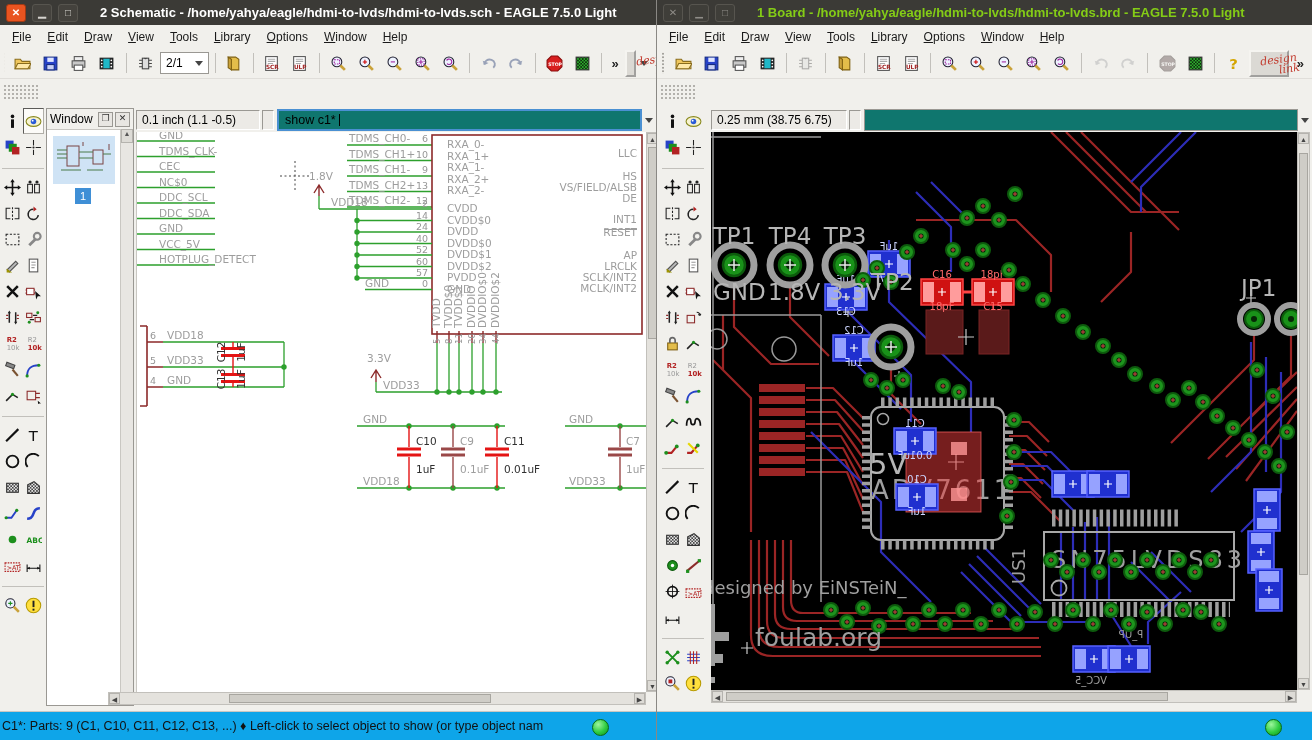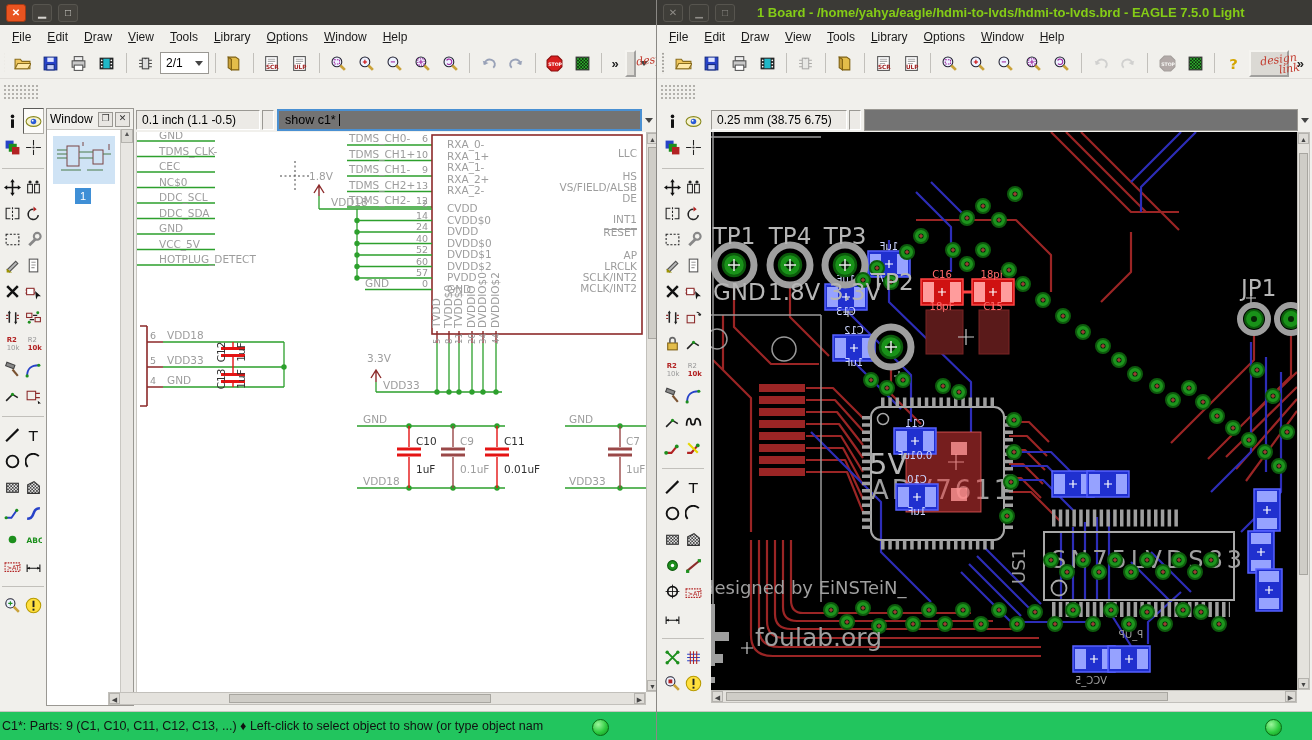--- a/index.html
+++ b/index.html
@@ -70,21 +70,21 @@
 
   .coord{position:absolute;top:108px;height:24px;display:flex;align-items:center}
   #winL .coord{left:136px;right:0}
   #winR .coord{left:54px;right:0}
   .cbox{height:20px;box-sizing:border-box;background:#eceae6;border:1px solid;
         border-color:#9a9893 #fff #fff #9a9893;font-size:12px;display:flex;align-items:center;
         padding:0 5px;margin-right:2px;white-space:nowrap}
   #winL .cbox{width:124px} #winR .cbox{width:136px}
   .csep{width:12px;height:20px;box-sizing:border-box;background:#eceae6;border:1px solid;
         border-color:#9a9893 #fff #fff #9a9893;margin-right:3px}
-  .cmd{flex:1;height:22px;box-sizing:border-box;background:#737373;border:1px solid #9a9893;
+  .cmd{flex:1;height:22px;box-sizing:border-box;background:#0f766e;border:1px solid #9a9893;
        position:relative;font-size:12.5px;display:flex;align-items:center;padding:0 6px;white-space:nowrap}
   .cmd.focus{border:2px solid #4a90d2}
   .caret{position:absolute;left:60px;top:3px;bottom:3px;width:1px;background:#000}
   .cmdarr{width:14px;height:22px;display:flex;align-items:center;justify-content:center}
 
   .canvas{position:absolute;overflow:hidden}
   #canL{left:136px;top:132px;width:510px;height:560px;background:#fff;border-left:1px solid #c9c7c2;box-sizing:border-box}
   #canR{left:54px;top:132px;width:586px;height:558px;background:#000}
 
   .vsb{position:absolute;width:13px;background:#e4e2dd;border:1px solid #c2c0bb;box-sizing:border-box}
@@ -92,21 +92,21 @@
   #winR .vsb{left:640px;top:132px;height:558px}
   .hsb{position:absolute;height:13px;background:#e4e2dd;border:1px solid #c2c0bb;box-sizing:border-box}
   #winL .hsb{left:108px;width:538px;top:692px}
   #winR .hsb{left:54px;width:586px;top:690px}
   .sbarr{position:absolute;width:11px;height:11px;font-size:7px;color:#444;text-align:center;
          line-height:11px;background:#dddbd6;border:1px solid #b5b3ae;box-sizing:border-box}
   .thumbv{position:absolute;left:1px;right:1px;background:#cfcdc7;border:1px solid #a8a6a0}
   .thumbh{position:absolute;top:1px;bottom:1px;background:#cfcdc7;border:1px solid #a8a6a0}
 
   .status{position:absolute;left:0;right:0;bottom:0;height:28px;border-top:1px solid #c9c7c2;
-          background:#22c55e;font-size:12.5px;display:flex;align-items:center;
+          background:#0ea5e9;font-size:12.5px;display:flex;align-items:center;
           white-space:nowrap;overflow:hidden;padding-left:2px;color:#111}
   .status span{display:inline-block;max-width:586px;overflow:hidden}
   .led{position:absolute;width:15px;height:15px;border-radius:50%;
        background:radial-gradient(circle at 35% 30%,#9df59d,#2ecc40 55%,#0f8f1f);
        border:1px solid #0a6a14;top:719px}
   #winL .led{left:592px}
   #winR .led{left:608px}
   svg text{font-family:"DejaVu Sans",sans-serif}
 </style>
 </head>
@@ -411,20 +411,21 @@
         <rect x="4.2" y="4.2" width="3.6" height="3.6" fill="#b22222"></rect>
       </g>
 </defs>
 </svg>
 
 <div class="win" id="winL">
   <div class="tbar">
     <div class="wbtn close">✕</div>
     <div class="wbtn">▁</div>
     <div class="wbtn">□</div>
+    <div class="ttext">2 Schematic - /home/yahya/eagle/hdmi-to-lvds/hdmi-to-lvds.sch - EAGLE 7.5.0 Light</div>
   </div>
   <div class="mbar">
     <span class="mi">File</span>
     <span class="mi">Edit</span>
     <span class="mi">Draw</span>
     <span class="mi">View</span>
     <span class="mi">Tools</span>
     <span class="mi">Library</span>
     <span class="mi">Options</span>
     <span class="mi">Window</span>

